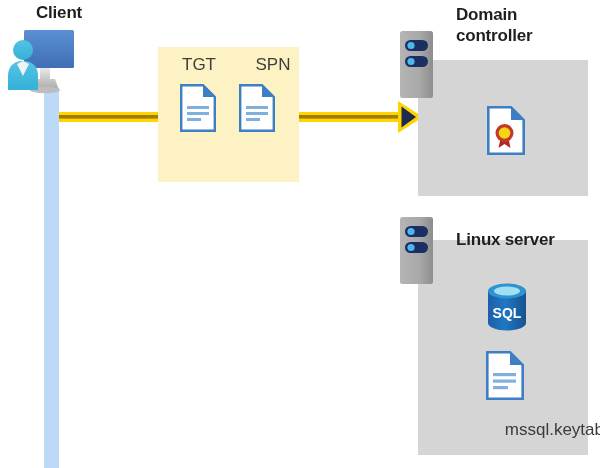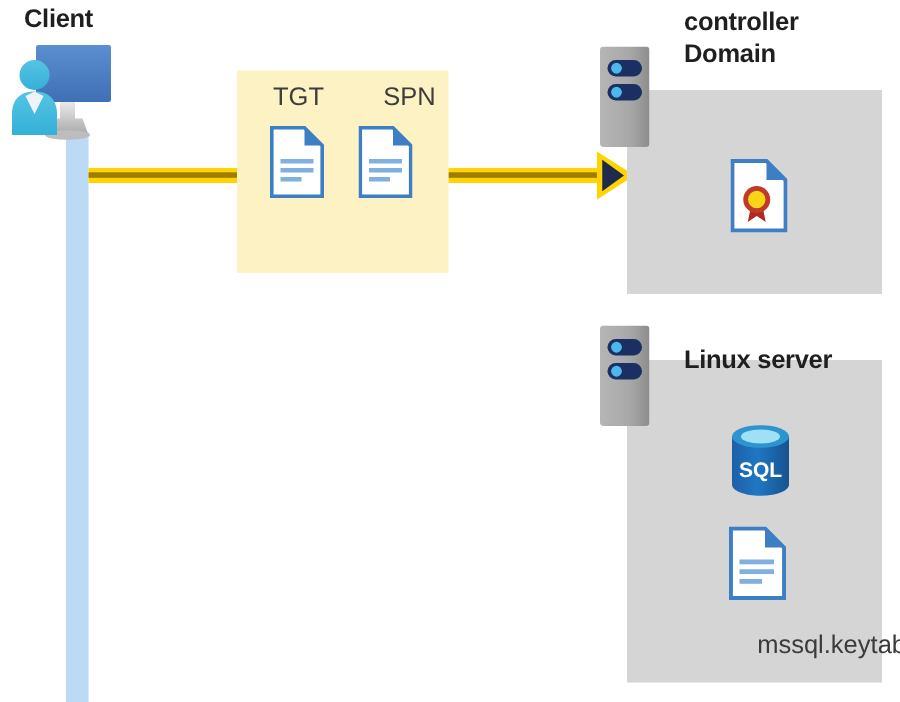--- a/index.html
+++ b/index.html
@@ -82,21 +82,21 @@
   #arrow-head { left: 398px; top: 101px; width: 25px; height: 32px; }
 
   
   .machine-panel { background: #d5d5d5; }
   #dc-panel    { left: 418px; top: 60px;  width: 170px; height: 136px; }
   #linux-panel { left: 418px; top: 240px; width: 170px; height: 215px; }
   #dc-server    { left: 400px; top: 31px; }
   #linux-server { left: 400px; top: 217px; }
 
   
-  #client-title { left: 16px; top: 2px; }
+  #client-title { left: 36px; top: 2px; }
   #dc-title     { left: 456px; top: 4px; }
   #linux-title  { left: 456px; top: 229px; }
 
   
   #cert-icon     { left: 487px; top: 106px; width: 38px; height: 49px; }
   #sql-icon      { left: 485px; top: 282px; width: 44px; height: 50px; }
   #keytab-icon   { left: 486px; top: 351px; width: 38px; height: 49px; }
   #keytab-label  { left: 418px; top: 420px; width: 186px; text-align: right; }
 
   
@@ -193,22 +193,22 @@
       </defs>
       <rect x="0" y="0" width="33" height="67" rx="2.5" fill="url(#rackGrad1)"></rect>
       <rect x="5" y="9" width="23" height="11" rx="5.5" fill="#1c2f63"></rect>
       <circle cx="11" cy="14.5" r="3.6" fill="#4db8ea"></circle>
       <rect x="5" y="25" width="23" height="11" rx="5.5" fill="#1c2f63"></rect>
       <circle cx="11" cy="30.5" r="3.6" fill="#4db8ea"></circle>
     </svg>
   </div>
 
   <div class="abs label-bold" id="dc-title">
+    <div>Domain</div>
     <div>controller</div>
-    <div>Domain</div>
   </div>
 
   <div class="abs" id="cert-icon">
     <svg width="38" height="49" viewBox="0 0 38 49" xmlns="http://www.w3.org/2000/svg">
       <path d="M1.3 1.3 H24 L36.7 14 V47.7 H1.3 Z" fill="#ffffff" stroke="#3c7fc4" stroke-width="2.6"></path>
       <path d="M24 1.3 L36.7 14 H24 Z" fill="#3c7fc4"></path>
 
       <path d="M14 30 l-2.5 12 l6 -4 l6 4 l-2.5 -12 z" fill="#b02a1f"></path>
 
       <circle cx="17.5" cy="27" r="9" fill="#c0392b"></circle>

